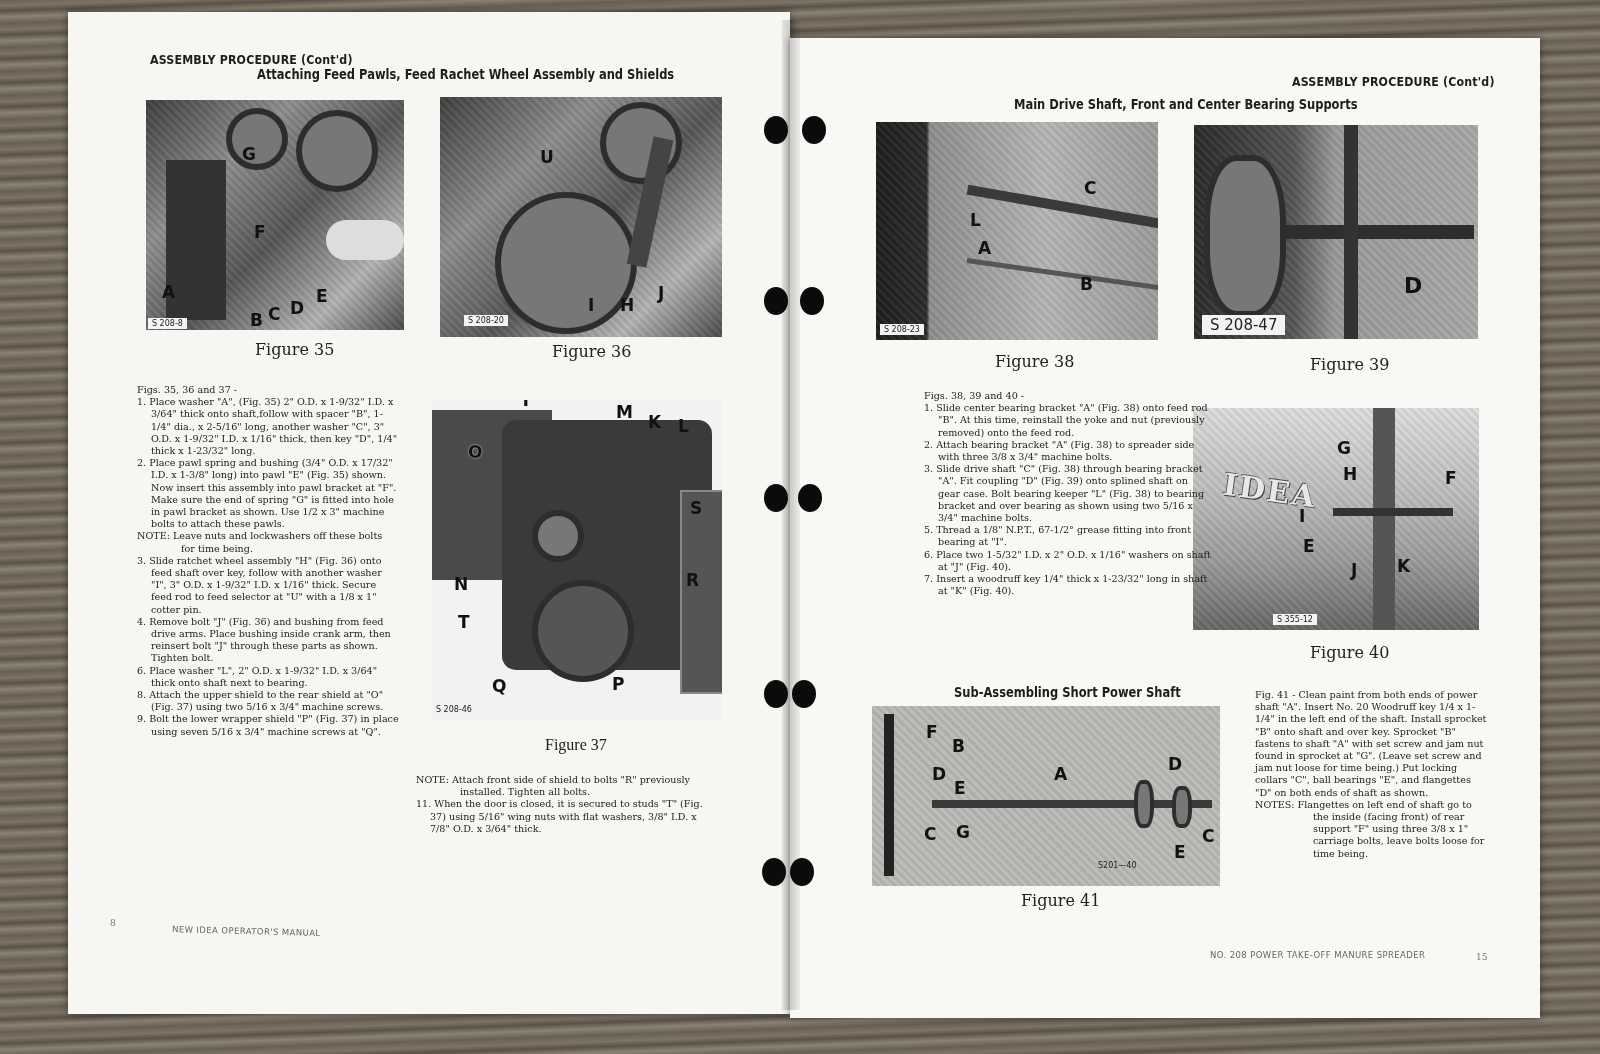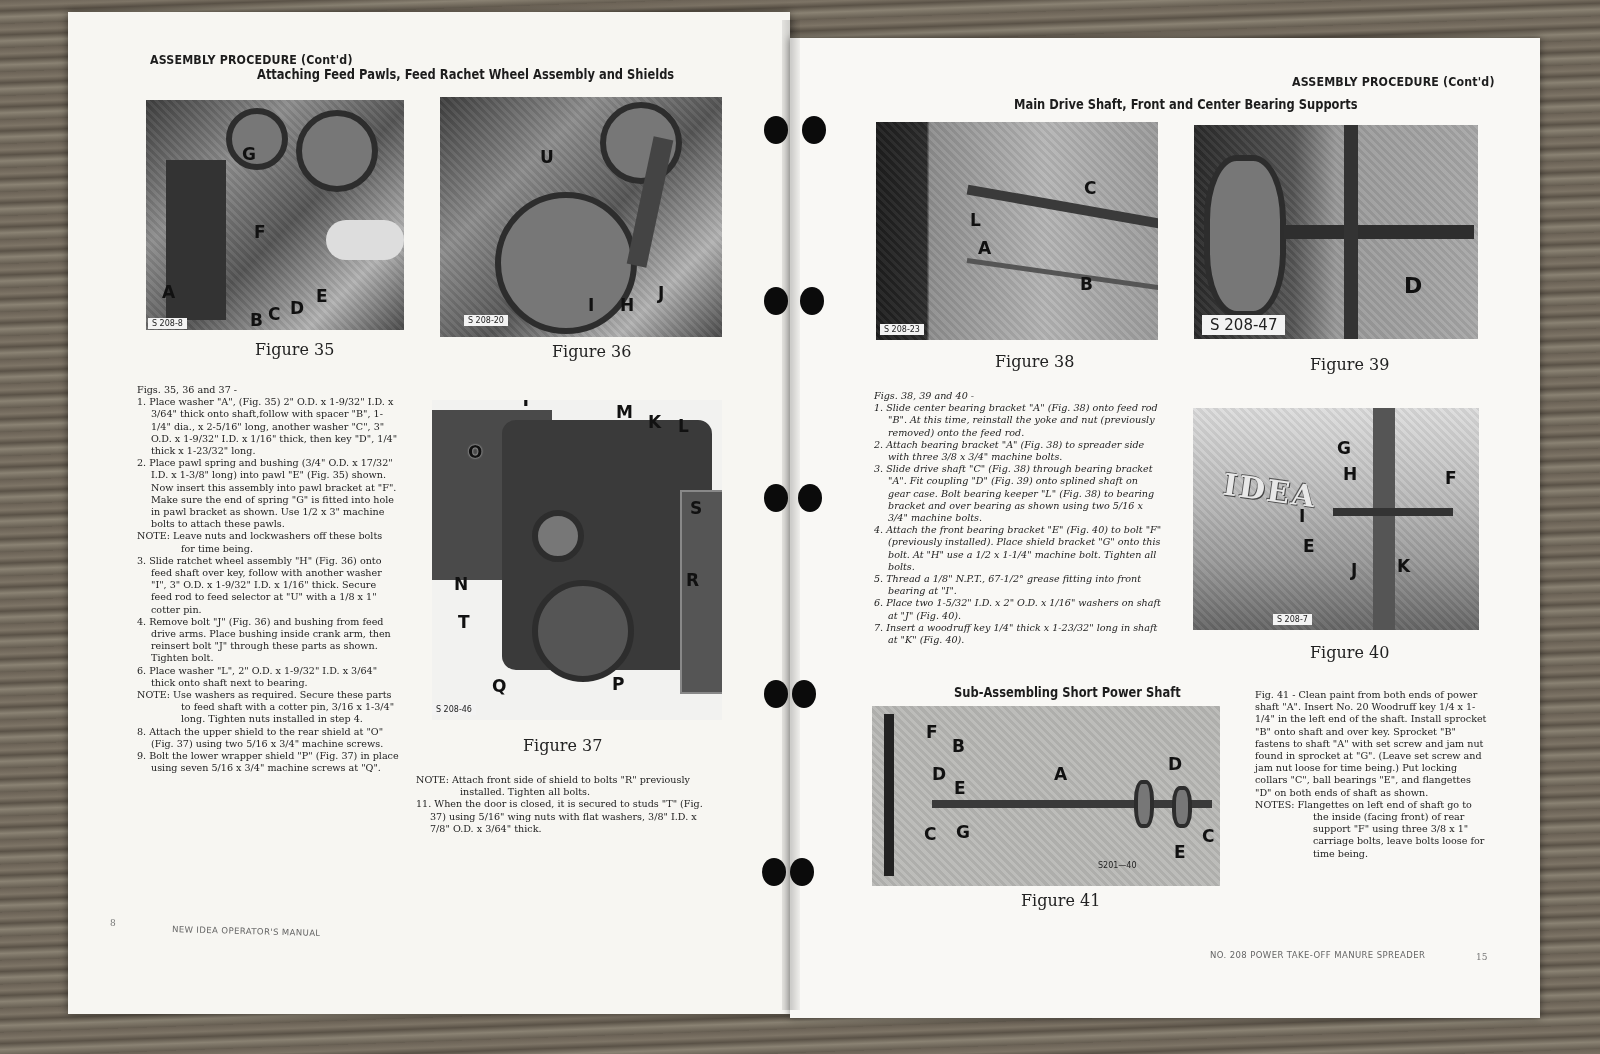--- a/index.html
+++ b/index.html
@@ -103,31 +103,30 @@
   <span class="lbl" style="left:246px;top:16px;">L</span>
   <span class="lbl w" style="left:36px;top:42px;">O</span>
   <span class="lbl" style="left:258px;top:98px;">S</span>
   <span class="lbl" style="left:22px;top:174px;">N</span>
   <span class="lbl" style="left:254px;top:170px;">R</span>
   <span class="lbl" style="left:26px;top:212px;">T</span>
   <span class="lbl" style="left:60px;top:276px;">Q</span>
   <span class="lbl" style="left:180px;top:274px;">P</span>
   <span class="code" style="left:0px;top:304px;">S 208-46</span>
 </div>
-<div class="cap" style="left:523px;top:736px;">Figure 37</div>
+<div class="cap" style="left:545px;top:736px;font-family:Liberation Serif, serif;">Figure 37</div>
 
 <div class="text" style="left:137px;top:384px;width:262px;">
   <p>Figs. 35, 36 and 37 -</p>
   <p class="it">1.  Place washer "A", (Fig. 35) 2" O.D. x 1-9/32" I.D. x 3/64" thick onto shaft,follow with spacer "B", 1-1/4" dia., x 2-5/16" long, another washer "C", 3" O.D. x 1-9/32" I.D. x 1/16" thick, then key "D", 1/4" thick  x 1-23/32" long.</p>
   <p class="it">2.  Place pawl spring and bushing (3/4" O.D. x 17/32" I.D. x 1-3/8" long) into pawl "E" (Fig. 35) shown. Now insert this assembly into pawl bracket at "F". Make sure the end of spring "G" is fitted into hole in pawl bracket as shown. Use 1/2 x 3" machine bolts to attach these pawls.</p>
   <p class="note">NOTE: Leave nuts and lockwashers off these bolts for time being.</p>
   <p class="it">3.  Slide ratchet wheel assembly "H" (Fig. 36) onto feed shaft over key, follow with another washer "I", 3" O.D. x 1-9/32" I.D. x 1/16" thick. Secure feed rod to feed selector at "U" with a 1/8 x 1" cotter pin.</p>
   <p class="it">4.  Remove bolt "J" (Fig. 36) and bushing from feed drive arms. Place bushing inside crank arm, then reinsert bolt "J" through these parts as shown. Tighten bolt.</p>
   <p class="it">6.  Place washer "L", 2" O.D. x 1-9/32" I.D. x 3/64" thick onto shaft next to bearing.</p>
-  <p class="note">NOTE: Use washers as required. Secure these parts to feed shaft with a cotter pin, 3/16 x 1-3/4" long. Tighten nuts installed in step 4.</p>
   <p class="it">8.  Attach the upper shield to the rear shield at "O" (Fig. 37) using two 5/16 x 3/4" machine screws.</p>
   <p class="it">9.  Bolt the lower wrapper shield "P" (Fig. 37) in place using seven 5/16 x 3/4" machine screws at "Q".</p>
 </div>
 <div class="text" style="left:416px;top:774px;width:290px;">
   <p class="note">NOTE: Attach front side of shield to bolts "R" previously installed.  Tighten all bolts.</p>
   <p class="it">11.  When the door is closed, it is secured to studs "T" (Fig. 37) using 5/16" wing nuts with flat washers, 3/8" I.D. x 7/8" O.D. x 3/64" thick.</p>
 </div>
 
 <div class="pnum" style="left:110px;top:918px;">8</div>
 <div class="footer" style="left:172px;top:926px;transform:rotate(1.5deg);">NEW IDEA OPERATOR'S MANUAL</div>
@@ -162,30 +161,29 @@
   <div style="position:absolute;left:30px;top:65px;font-family:'DejaVu Serif',serif;font-size:30px;font-weight:bold;color:#e8e8e8;text-shadow:1px 1px 0 #444, -1px -1px 0 #555;letter-spacing:2px;transform:rotate(8deg);">IDEA</div>
   <div class="bar" style="left:180px;top:0;width:22px;height:222px;background:#555;"></div>
   <div class="bar" style="left:140px;top:100px;width:120px;height:8px;background:#333;"></div>
   <span class="lbl" style="left:144px;top:30px;">G</span>
   <span class="lbl" style="left:150px;top:56px;">H</span>
   <span class="lbl" style="left:252px;top:60px;">F</span>
   <span class="lbl" style="left:106px;top:98px;">I</span>
   <span class="lbl" style="left:110px;top:128px;">E</span>
   <span class="lbl" style="left:158px;top:152px;">J</span>
   <span class="lbl" style="left:204px;top:148px;">K</span>
-  <span class="code" style="left:80px;top:206px;">S 208-7</span>
+  <span class="code" style="left:80px;top:206px;">S 355-12</span>
 </div>
 <div class="cap" style="left:1310px;top:643px;">Figure 40</div>
 
-<div class="text" style="left:874px;top:390px;width:288px;font-style:italic;">
+<div class="text" style="left:924px;top:390px;width:288px;">
   <p>Figs. 38, 39 and 40 -</p>
   <p class="it">1.  Slide center bearing bracket "A" (Fig. 38) onto feed rod "B". At this time, reinstall the yoke and nut (previously removed) onto the feed rod.</p>
   <p class="it">2.  Attach bearing bracket "A" (Fig. 38) to spreader side with three 3/8 x 3/4" machine bolts.</p>
   <p class="it">3.  Slide drive shaft "C" (Fig. 38) through bearing bracket "A". Fit coupling "D" (Fig. 39) onto splined shaft on gear case. Bolt bearing keeper "L" (Fig. 38) to bearing bracket and over bearing as shown using two 5/16 x 3/4" machine bolts.</p>
-  <p class="it">4.  Attach the front bearing bracket "E" (Fig. 40) to bolt "F" (previously installed). Place shield bracket "G" onto this bolt. At "H" use a 1/2 x 1-1/4" machine bolt. Tighten all bolts.</p>
   <p class="it">5.  Thread a 1/8" N.P.T., 67-1/2° grease fitting into front bearing at "I".</p>
   <p class="it">6.  Place two 1-5/32" I.D. x 2" O.D. x 1/16" washers on shaft at "J" (Fig. 40).</p>
   <p class="it">7.  Insert a woodruff key 1/4" thick x 1-23/32" long in shaft at "K" (Fig. 40).</p>
 </div>
 
 <div class="sub-head" style="left:954px;top:684px;">Sub-Assembling Short Power Shaft</div>
 
 <div class="photo" style="left:872px;top:706px;width:348px;height:180px;background:#b9b9b6;">
   <div class="shade"></div>
   <div class="bar" style="left:12px;top:8px;width:10px;height:162px;background:#222;"></div>

